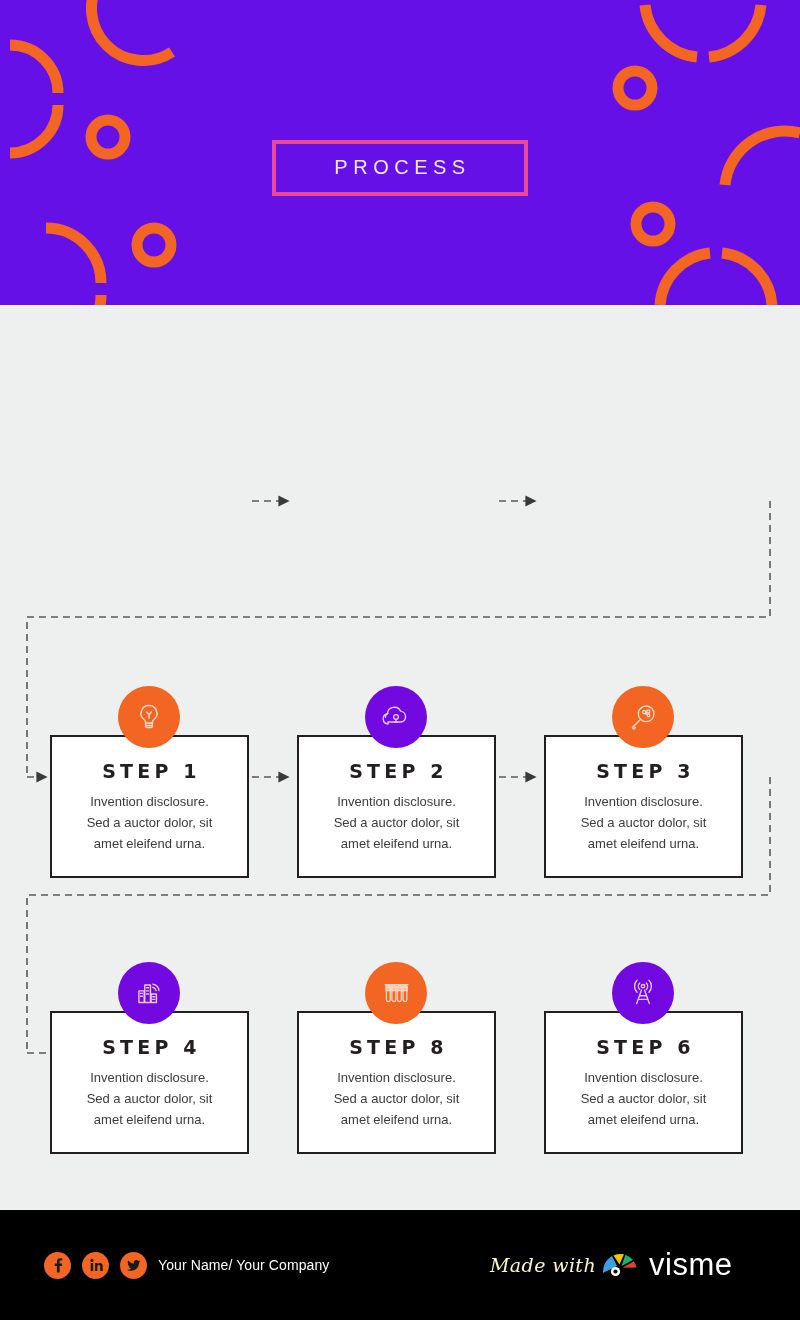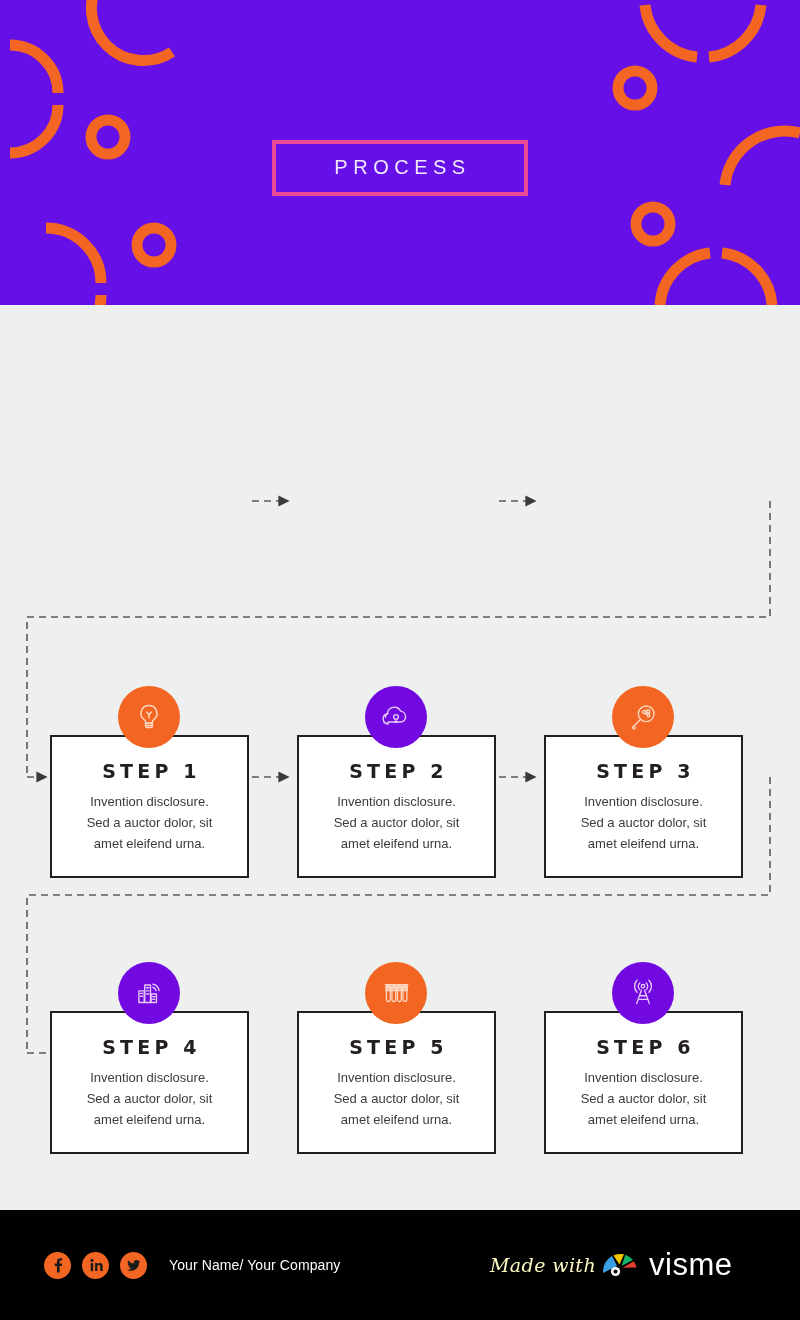--- a/index.html
+++ b/index.html
@@ -147,21 +147,20 @@
     display: flex;
     align-items: center;
     justify-content: center;
     margin-right: 11px;
   }
   .social svg { display: block; }
   .footer-name {
     color: #ffffff;
     font-family: "Liberation Sans", sans-serif;
     font-size: 14px;
-    margin-left: 11px;
     letter-spacing: 0.1px;
   }
   .footer-right {
     position: absolute;
     left: 490px;
     top: 0;
     height: 110px;
     display: flex;
     align-items: center;
   }
@@ -318,21 +317,21 @@
       <rect x="6.5" y="14" width="5" height="11"></rect>
       <rect x="12" y="8.5" width="5.4" height="16.5"></rect>
       <rect x="18" y="17" width="5" height="8"></rect>
       <path d="M8 16.4h2M8 19h2M13.6 11h2.2M13.6 14h2.2M13.6 17h2.2M19.5 19.5h2M19.5 22h2"></path>
       <path d="M19.6 10.6a4.4 4.4 0 0 1 3.1 3.2"></path>
       <path d="M19.6 7.6a7.2 7.2 0 0 1 5.8 6"></path>
     </svg>
   </div>
 
   <div class="card" style="left:297px; top:706px;">
-    <div class="card-title">STEP 5</div>
+    <div class="card-title">STEP 8</div>
     <div class="card-body">
       <div>Invention disclosure.</div>
       <div>Sed a auctor dolor, sit</div>
       <div>amet eleifend urna.</div>
     </div>
   </div>
   <div class="badge" style="left:365px; top:657px; background:#f26522;">
     <svg width="34" height="34" viewBox="0 0 32 32" fill="none" stroke="#fdd9c4" stroke-width="1.2" stroke-linecap="round" stroke-linejoin="round">
       <g>
         <rect x="7" y="9" width="3.6" height="15" rx="1.6"></rect>

